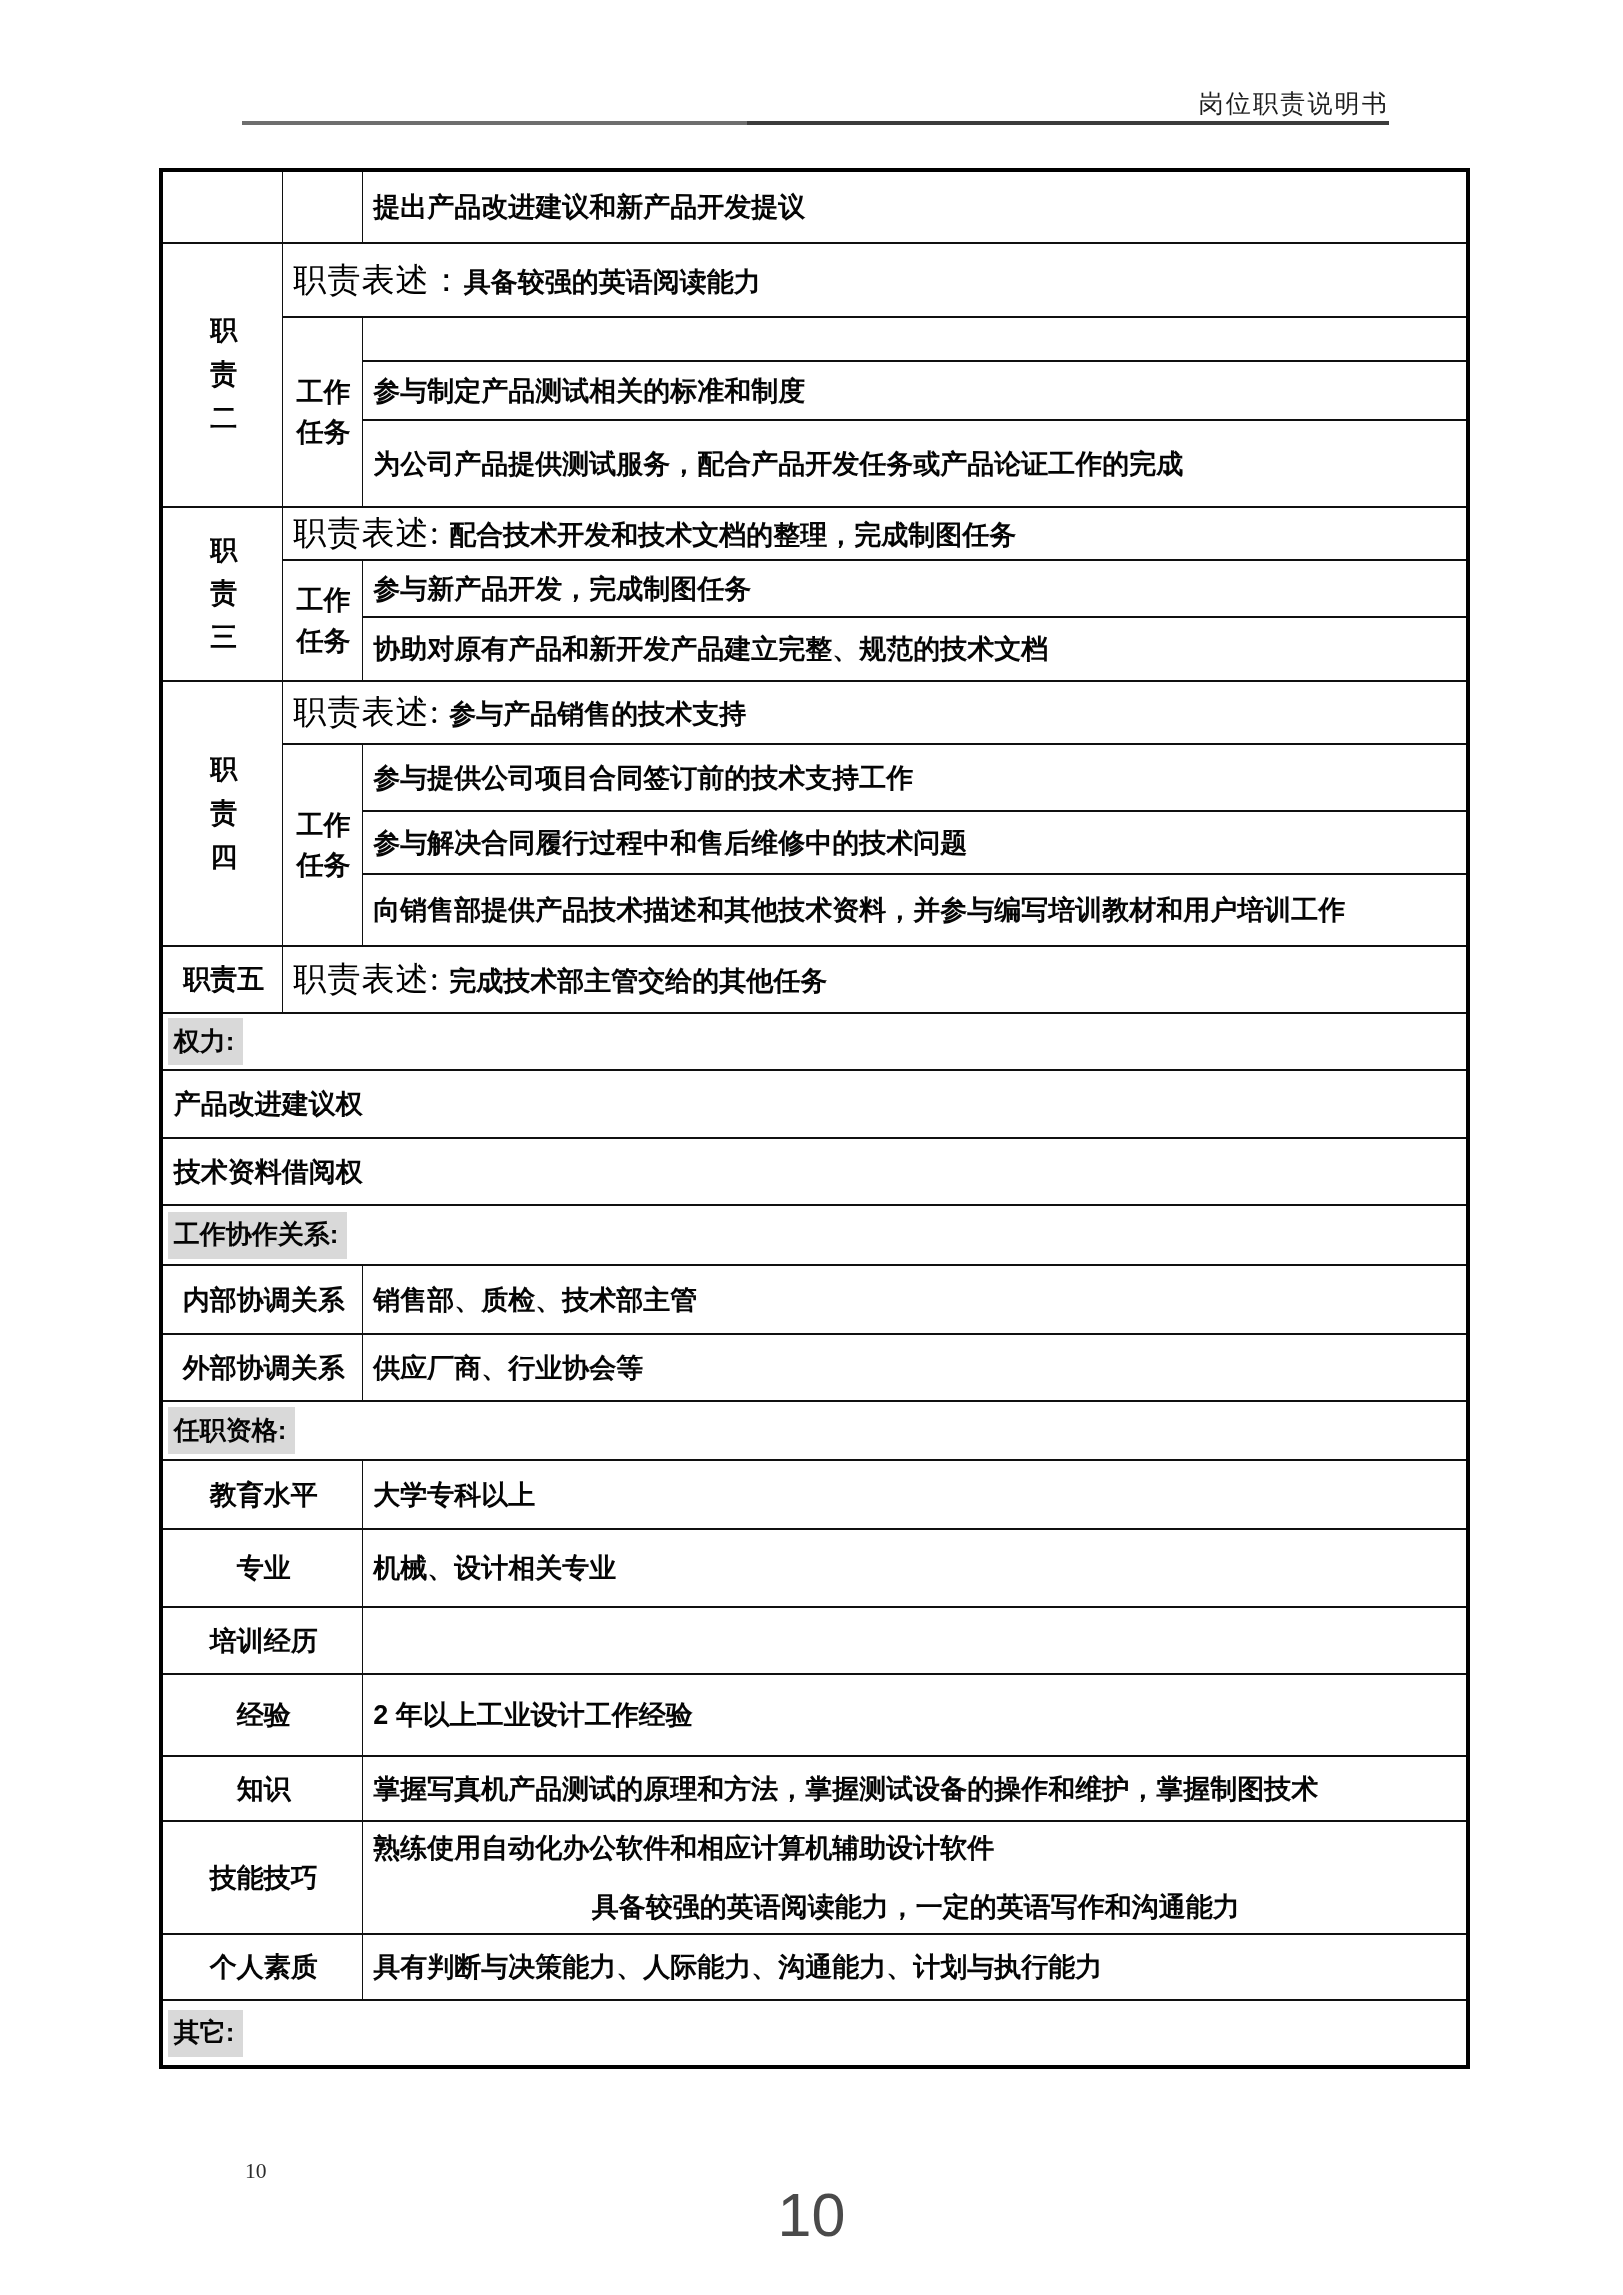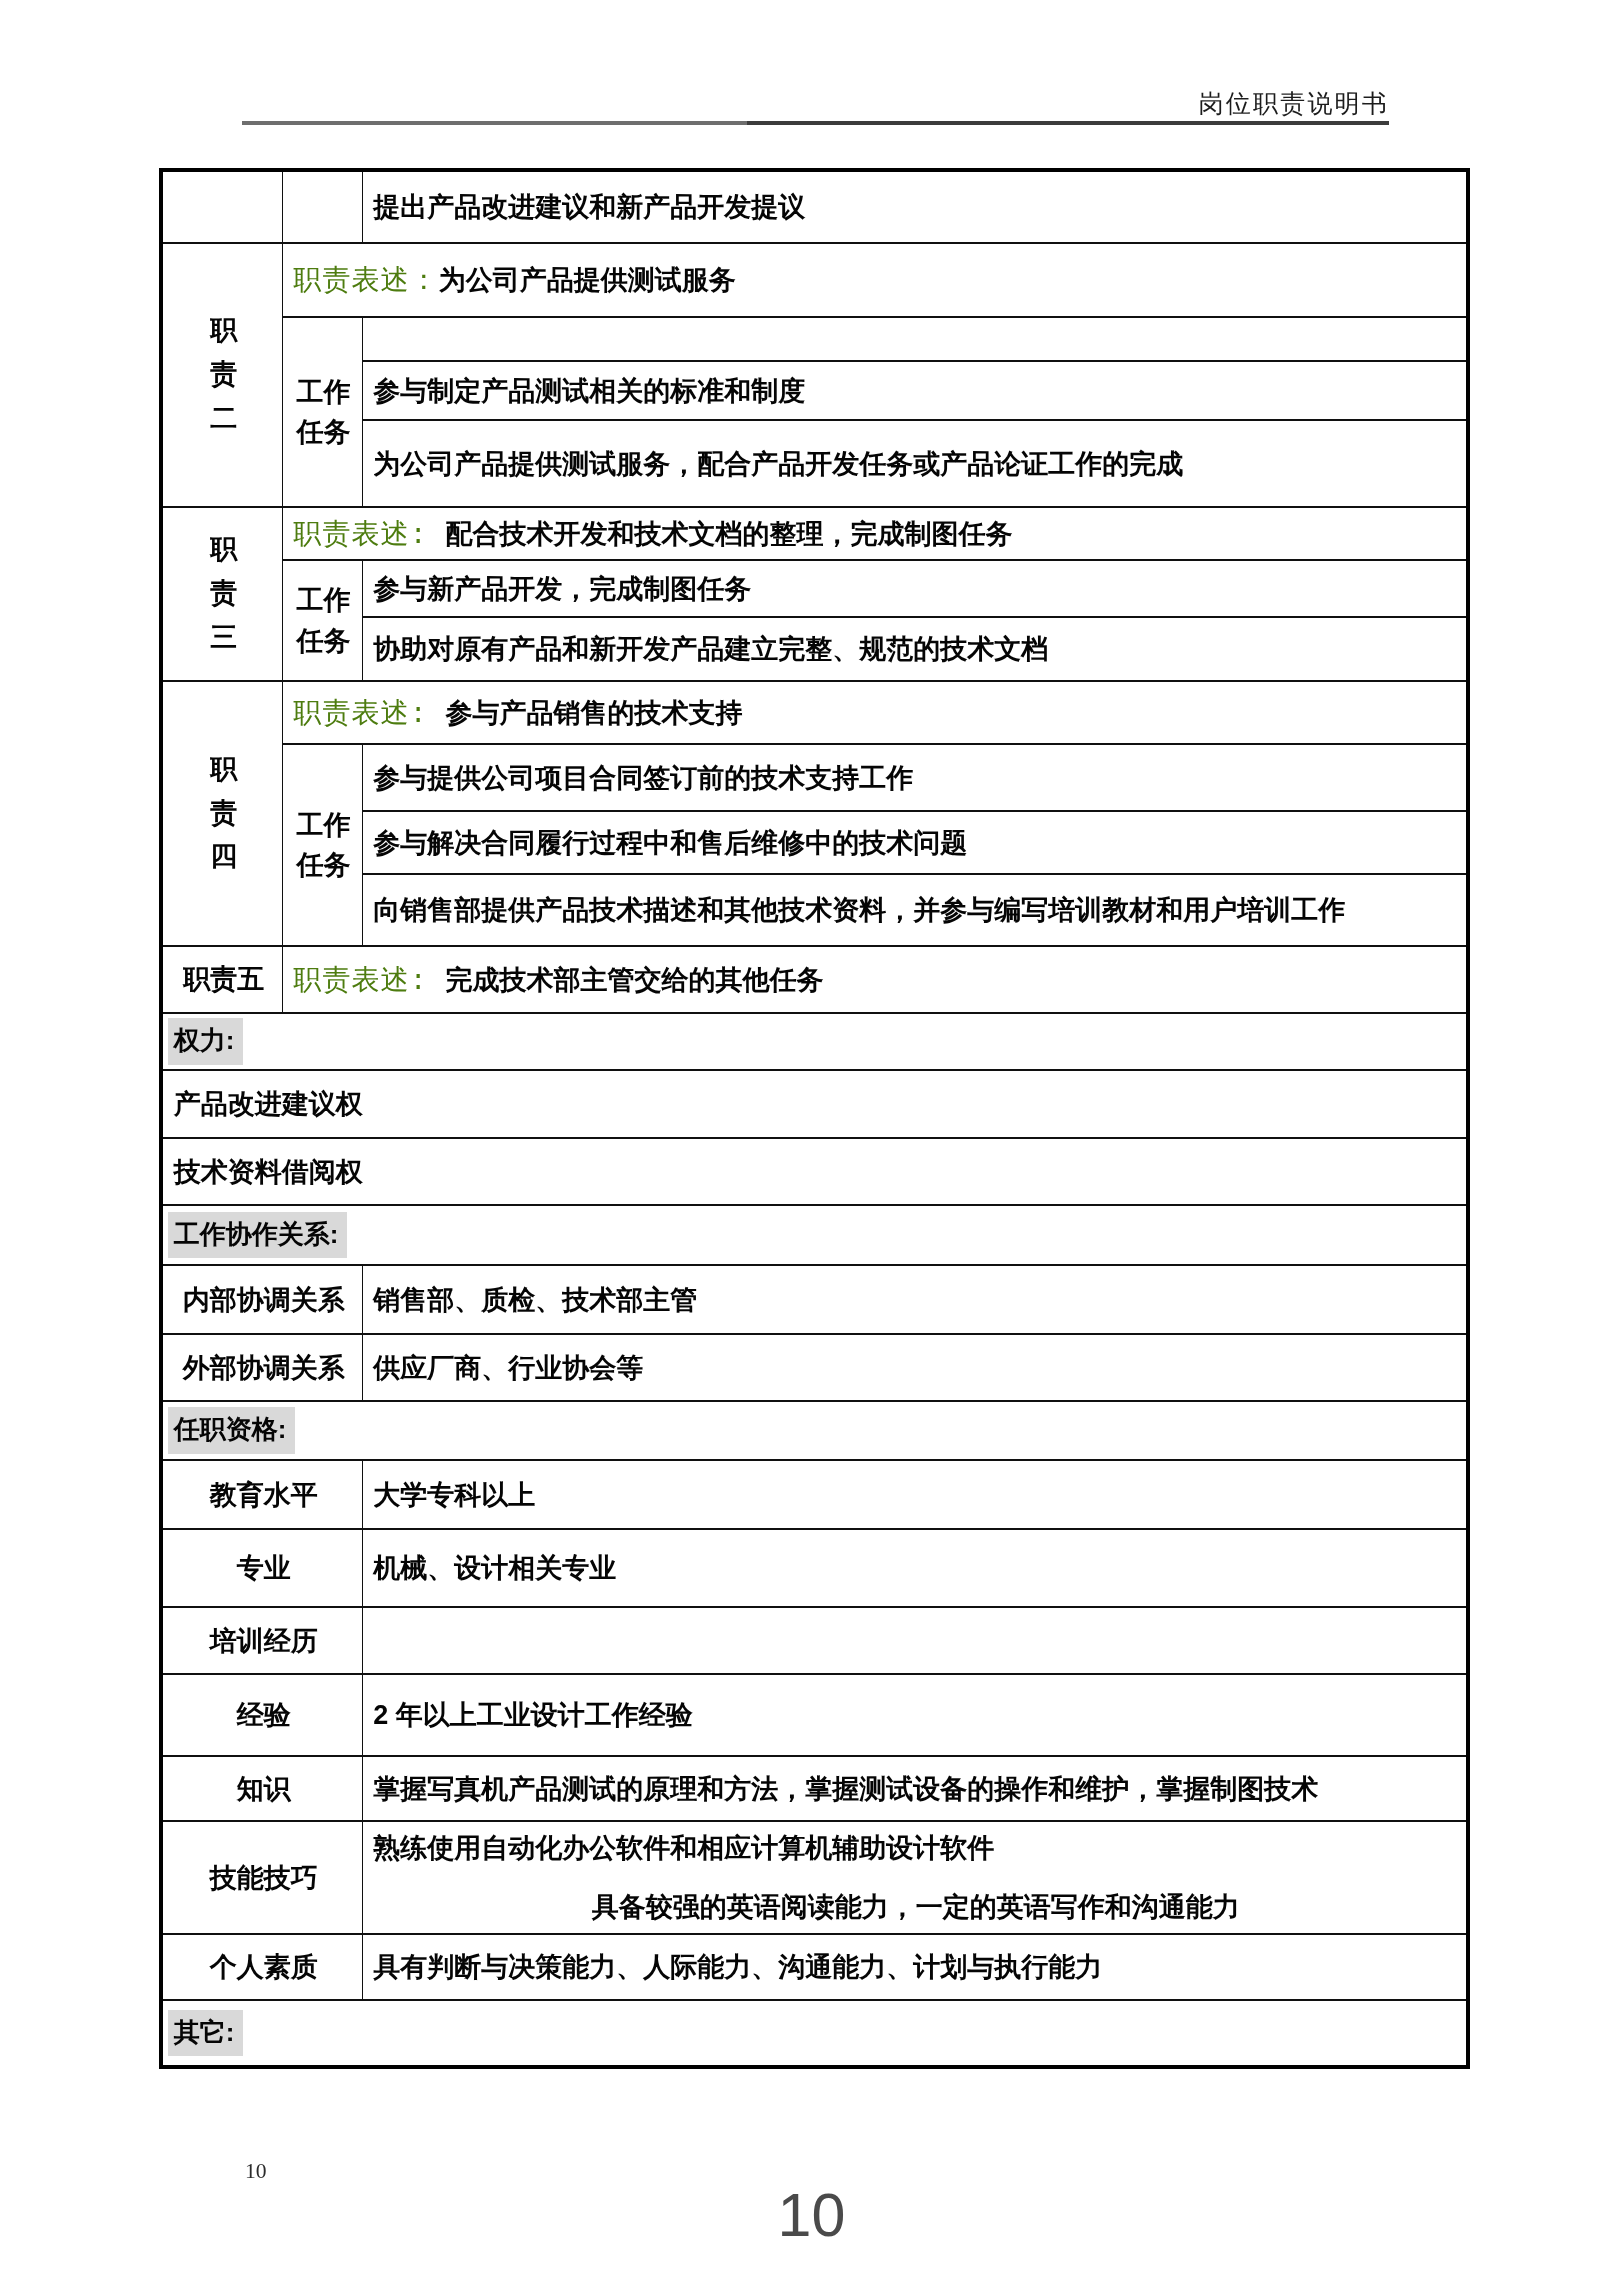--- a/index.html
+++ b/index.html
@@ -38,22 +38,22 @@
     text-align:center; padding:0;
     font-size:27px; font-weight:700; line-height:1.62;
   }
   .pre { white-space:pre-line; }
   td.taskcol {
     text-align:center; padding:0;
     font-family:"Liberation Serif", serif;
     font-weight:400; font-size:25px; line-height:1.5; color:#161616;
   }
   .stmt-label {
-    font-family:Liberation Mono, monospace;
-    font-weight:400; font-size:28px; color:#4d7c0f;
+    font-family:Liberation Serif, serif;
+    font-weight:400; font-size:33px; color:#000000;
     letter-spacing:1.1px;
   }
   .stmt-value { font-weight:700; font-size:27px; }
   td.labelcell { text-align:center; padding:3.2px 4.3px; font-size:25px;font-family:Liberation Serif, serif; }
   td.fullrow { padding-left:8.7px;margin-top:21px; }
   .graylabel {
     display:inline-block; background:#d9d9d9;
     padding:5.4px 8.7px 6.5px 5.4px;
     font-size:26px; font-weight:700; color:#050505;
   }
@@ -88,21 +88,21 @@
     <td></td>
     <td></td>
     <td>提出产品改进建议和新产品开发提议</td>
   </tr>
 
   <tr style="height:74px">
     <td class="dutycol pre" rowspan="4">职
 责
 二</td>
     <td colspan="2">
-      <span class="stmt-label">职责表述：</span><span class="stmt-value">为公司产品提供测试服务</span>
+      <span class="stmt-label">职责表述：</span><span class="stmt-value">具备较强的英语阅读能力</span>
     </td>
   </tr>
   <tr style="height:44px">
     <td class="taskcol pre" rowspan="3">工作
 任务</td>
     <td></td>
   </tr>
   <tr style="height:59px">
     <td>参与制定产品测试相关的标准和制度</td>
   </tr>

